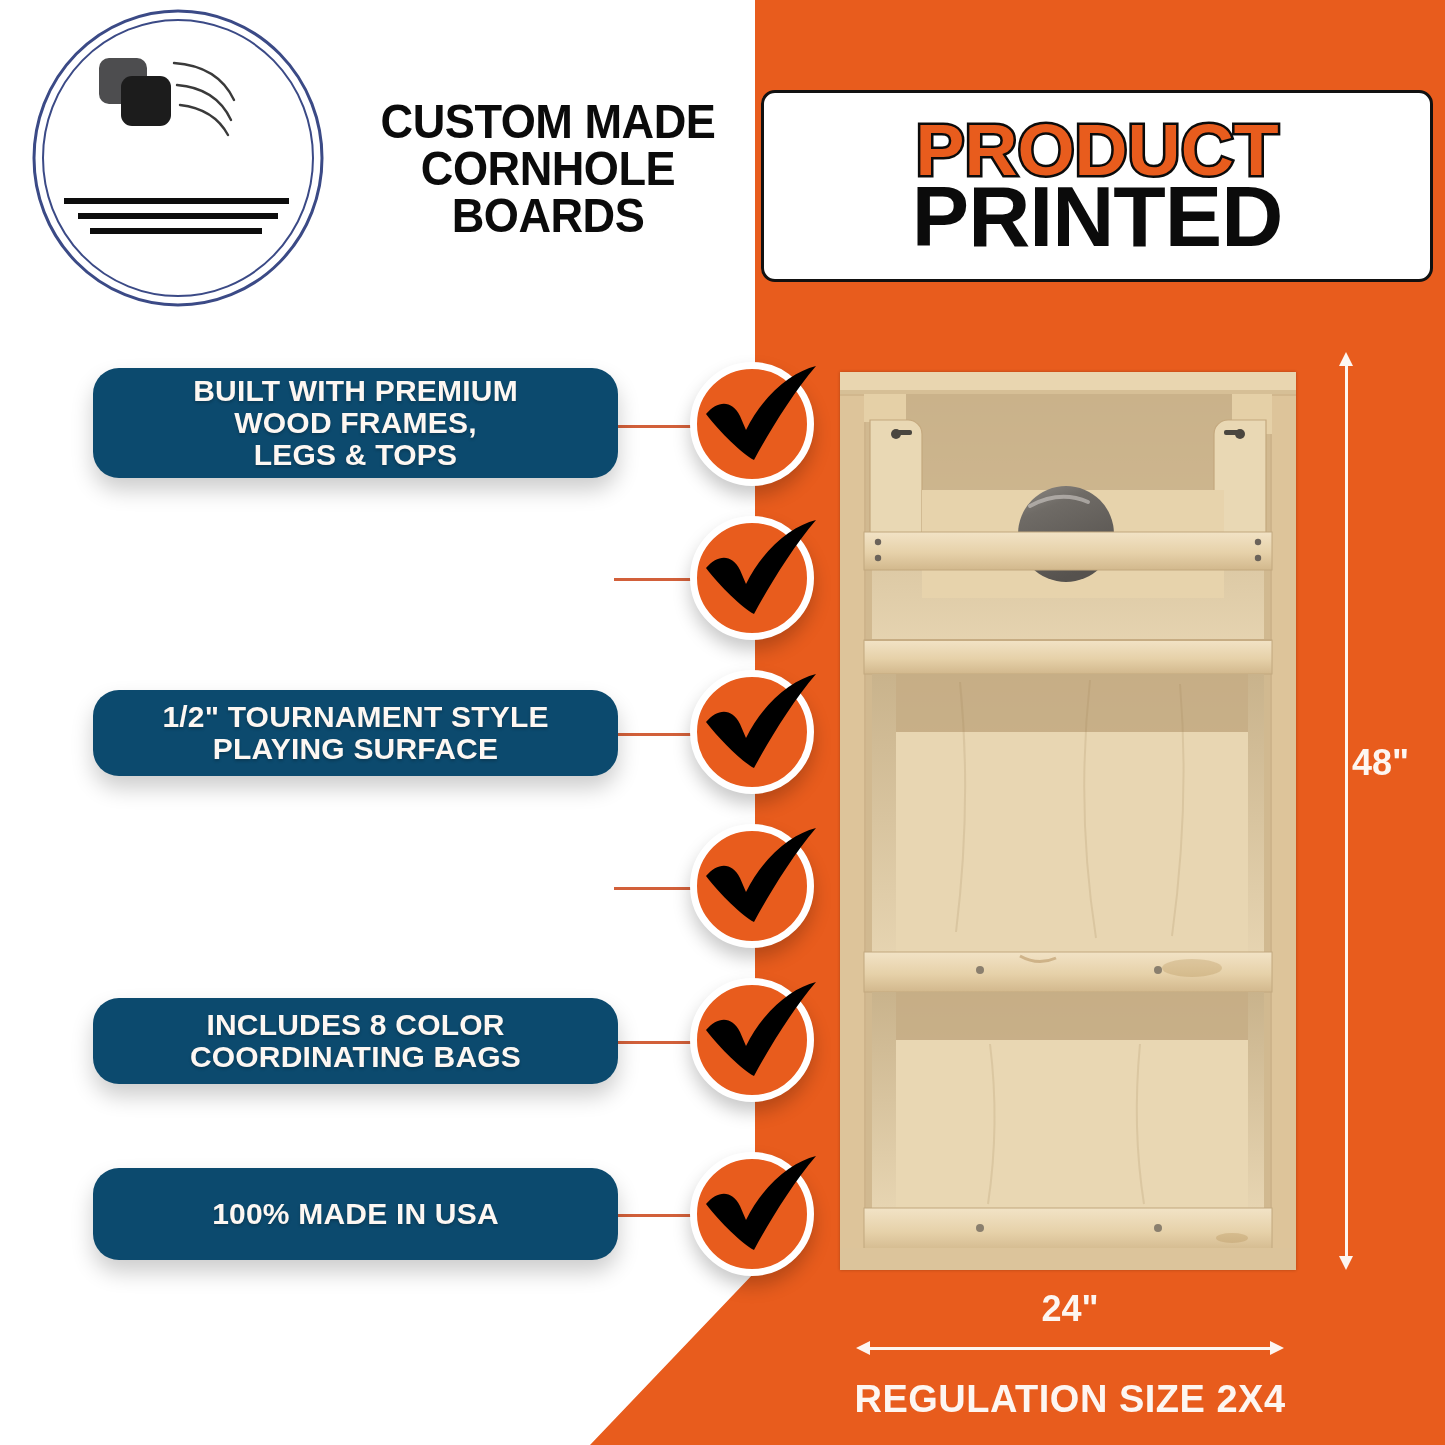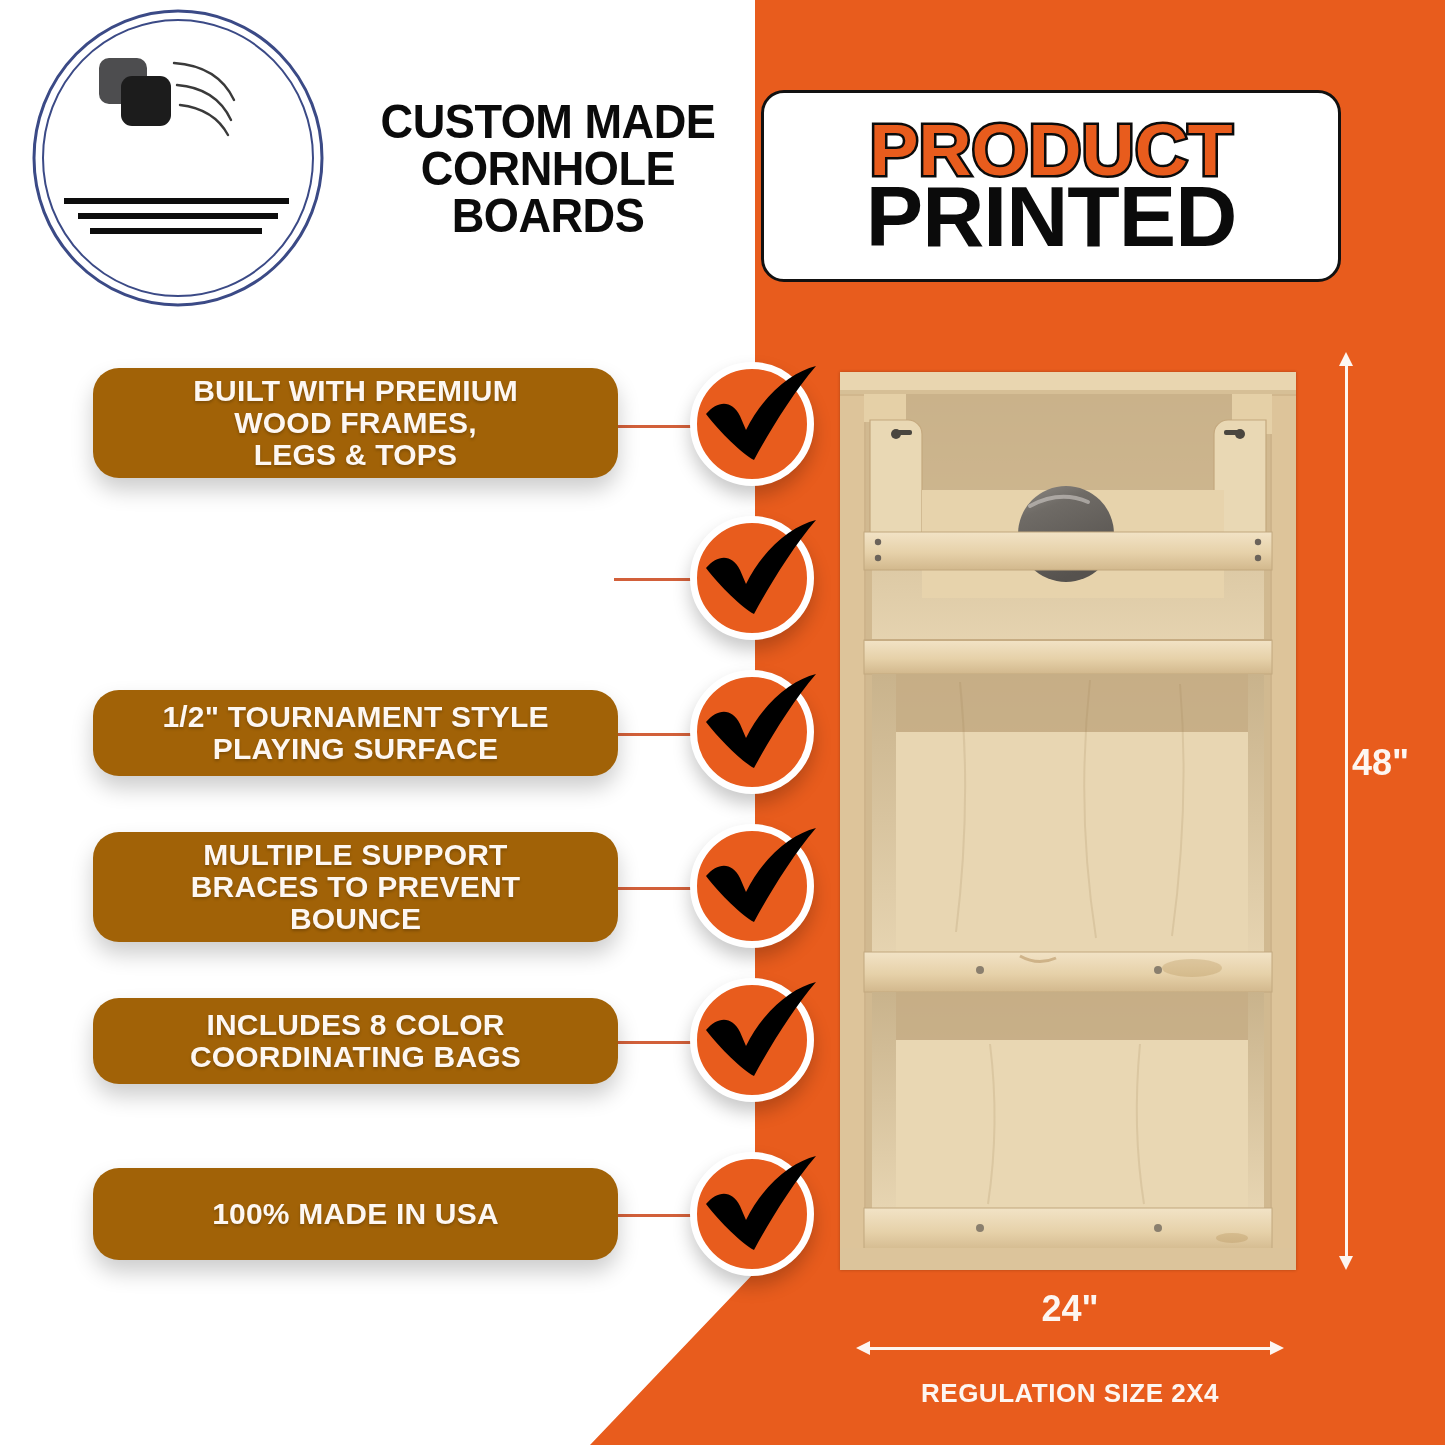--- a/index.html
+++ b/index.html
@@ -32,43 +32,43 @@
     position:absolute;left:348px;top:98px;width:400px;
     text-align:center;line-height:0.98;
     font-family:"Liberation Sans",sans-serif;
     font-weight:900;font-size:48px;letter-spacing:-0.5px;
     color:#0b0b0b;text-transform:uppercase;
     transform:scaleX(0.94);transform-origin:center top;
   }
 
   
   .pf-box{
-    position:absolute;left:761px;top:90px;width:580px;height:192px;
-    background:#ffffff;border:3px solid #111;border-radius:23px;
+    position:absolute;left:761px;top:90px;width:672px;height:192px;
+    background:#ffffff;border:3px solid #111;border-radius:14px;
     box-sizing:border-box;
     display:flex;flex-direction:column;align-items:center;justify-content:center;
   }
   .pf-product{
     font-family:"Liberation Sans",sans-serif;
     font-weight:900;font-size:72px;line-height:0.9;letter-spacing:0px;
     color:#E85C1D;-webkit-text-stroke:5px #0b0b0b;
     paint-order:stroke fill;
     transform:scaleX(1.02);
   }
   .pf-features{
     font-family:"Liberation Sans",sans-serif;
     font-weight:900;font-size:86px;line-height:0.88;letter-spacing:-1px;
     color:#0b0b0b;margin-top:-4px;
     transform:scaleX(1.0);
   }
 
   
   .pill{
     position:absolute;left:93px;width:525px;
-    background:#a16207;border-radius:26px;
+    background:#0c4a6e;border-radius:26px;
     display:flex;align-items:center;justify-content:center;
     box-shadow:0 12px 22px rgba(0,0,0,0.20);
     box-sizing:border-box;padding:6px 18px;
   }
   .pill-text{
     color:#fdf7f2;text-align:center;text-transform:uppercase;
     font-family:"Liberation Sans",sans-serif;
     font-weight:700;font-size:30px;line-height:1.06;letter-spacing:0.2px;
     text-shadow:0 2px 3px rgba(0,0,0,0.22);
     white-space:pre-line;
@@ -114,21 +114,21 @@
   .dim-h .ar{position:absolute;top:1px;width:0;height:0;
     border-top:7px solid transparent;border-bottom:7px solid transparent;}
   .dim-h .ar.lf{left:0;border-right:14px solid #fdf6f1;}
   .dim-h .ar.rt{right:0;border-left:14px solid #fdf6f1;}
   .dim-h-label{
     position:absolute;left:856px;top:1288px;width:428px;text-align:center;color:#fdf6f1;
     font-family:"Liberation Sans",sans-serif;font-weight:700;font-size:36px;
   }
   .regulation{
     position:absolute;left:790px;top:1378px;width:560px;text-align:center;color:#fdf6f1;
-    font-family:"Liberation Sans",sans-serif;font-weight:600;font-size:26px;letter-spacing:0.5px;
+    font-family:"Liberation Sans",sans-serif;font-weight:600;font-size:38px;letter-spacing:0.5px;
   }
 </style>
 </head>
 <body>
 
 <div id="stage">
 
   <div class="orange-panel"></div>
 
   <div class="logo">
@@ -168,25 +168,20 @@
   <div class="connector" style="left:614px;top:1214px;width:80px;"></div>
 
   <div class="pill" style="top:368px;height:110px;">
     <div class="pill-text">BUILT WITH PREMIUM
 WOOD FRAMES,
 LEGS &amp; TOPS</div>
   </div>
   <div class="pill" style="top:690px;height:86px;">
     <div class="pill-text">1/2" TOURNAMENT STYLE
 PLAYING SURFACE</div>
-  </div>
-  <div class="pill" style="top:832px;height:110px;">
-    <div class="pill-text">MULTIPLE SUPPORT
-BRACES TO PREVENT
-BOUNCE</div>
   </div>
   <div class="pill" style="top:998px;height:86px;">
     <div class="pill-text">INCLUDES 8 COLOR
 COORDINATING BAGS</div>
   </div>
   <div class="pill" style="top:1168px;height:92px;justify-content:center;">
     <div class="pill-text">100% MADE IN USA</div>
   </div>
 
   <div class="check" style="left:690px;top:362px;">

